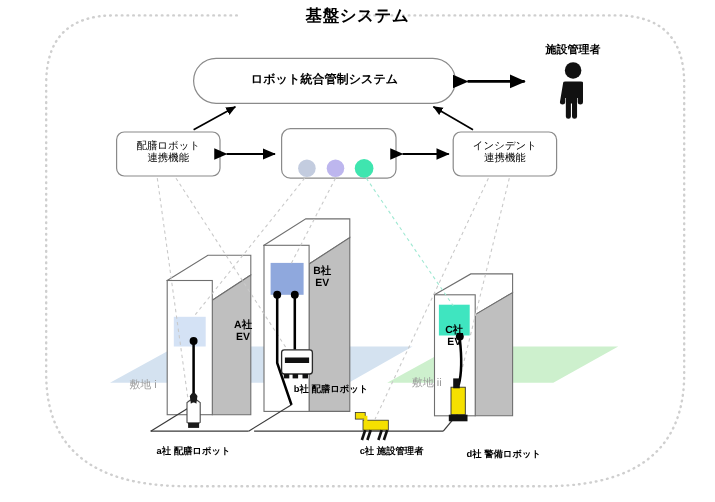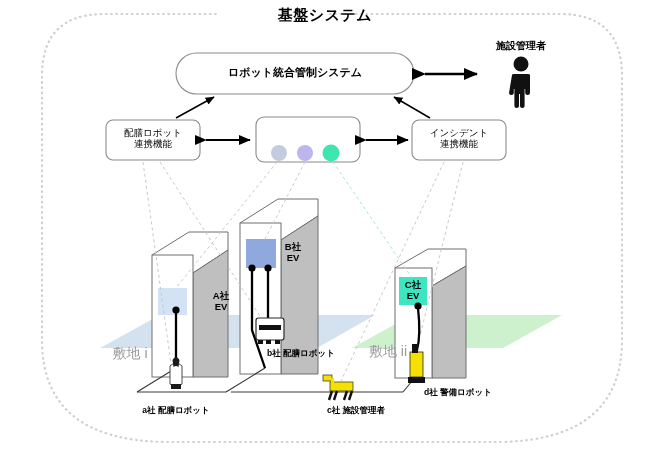--- a/index.html
+++ b/index.html
@@ -47,21 +47,21 @@
   .bldg-text {
     font-size: 9.5px;
     font-weight: bold;
     line-height: 1.2;
   }
   .robot-text {
     font-size: 8.5px;
     font-weight: bold;
   }
   .site-text {
-    font-size: 14px;
+    font-size: 10px;
     color: #9a9a9a;
     font-weight: normal;
   }
   .incident-text {
     font-size: 7.5px;
     color: #8d8d8d;
     line-height: 1.25;
     font-weight: normal;
   }
   .person-text {
@@ -217,30 +217,30 @@
   <div class="lbl bldg-text" style="left:153px; top:290px; width:40px;margin-left:48px;">
     <div>A社</div>
     <div>EV</div>
   </div>
 
   <div class="lbl bldg-text" style="left:241px; top:241px; width:40px;padding-left:32px;">
     <div>B社</div>
     <div>EV</div>
   </div>
 
-  <div class="lbl bldg-text" style="left:394px; top:279px; width:38px;">
+  <div class="lbl bldg-text" style="left:394px; top:295px; width:38px;">
     <div>C社</div>
     <div>EV</div>
   </div>
 
   <div class="lbl site-text" style="left:100px; top:345px; width:60px;">敷地 i</div>
 
   <div class="lbl site-text" style="left:358px; top:343px; width:60px;">敷地 ii</div>
 
   <div class="lbl robot-text" style="left:116px; top:406px; width:120px;">a社 配膳ロボット</div>
 
   <div class="lbl robot-text" style="left:241px; top:349px; width:120px;">b社 配膳ロボット</div>
 
   <div class="lbl robot-text" style="left:296px; top:406px; width:120px;">c社 施設管理者</div>
 
-  <div class="lbl robot-text" style="left:398px; top:388px; width:120px;">d社 警備ロボット</div>
+  <div class="lbl robot-text" style="left:398px; top:408px; width:120px;">d社 警備ロボット</div>
 
 </div>
 
 </body></html>

